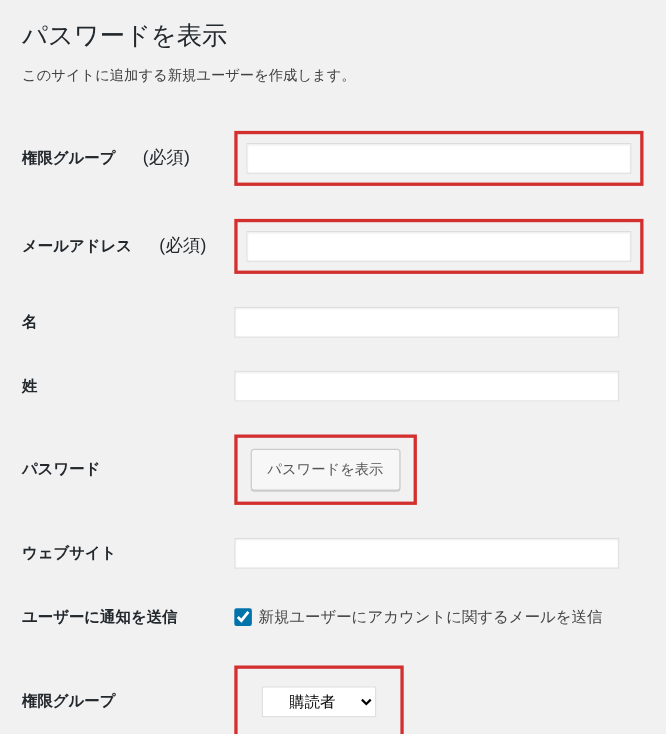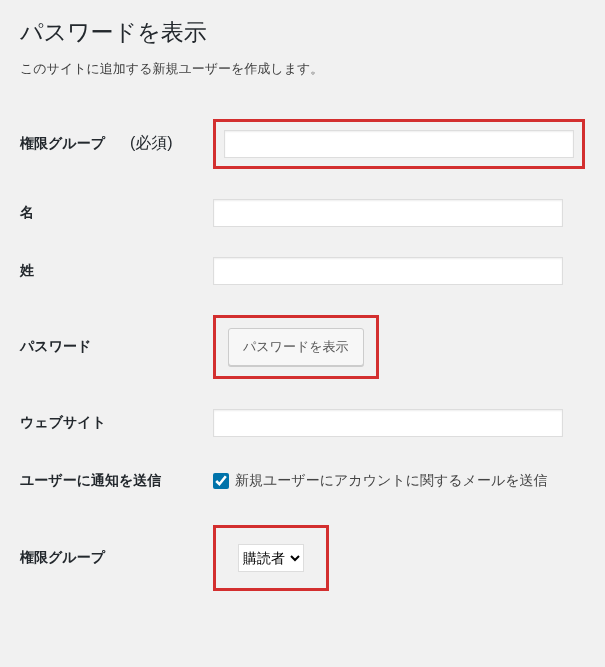--- a/index.html
+++ b/index.html
@@ -89,21 +89,21 @@
       font-size: 14px;
       color: #444;
     }
     input[type="checkbox"] {
       width: 16px;
       height: 16px;
       accent-color: #0073aa;
     }
     select {
       font-size: 14px;
-      padding: 2px 0;
+      padding: 2px 20px;
       height: 28px;
       border: 1px solid #ddd;
       background: #fff;
       min-width: 66px;
     }
   </style>
 </head>
 <body>
 
 <h1>パスワードを表示</h1>
@@ -111,20 +111,30 @@
 
 <table class="form-table">
   <tbody>
       <tr>
     <th>
       <span>権限グループ</span> <span class="req">(必須)</span>
     </th>
     <td>
       <span class="highlight-red">
         <input type="text" value="" style="">
+      </span>
+    </td>
+  </tr>
+  <tr>
+    <th>
+      <span>メールアドレス</span> <span class="req">(必須)</span>
+    </th>
+    <td>
+      <span class="highlight-red">
+        <input type="email" value="" style="">
       </span>
     </td>
   </tr>
   <tr>
     <th>名</th>
     <td>
       <input type="text" value="" style="">
     </td>
   </tr>
   <tr>

